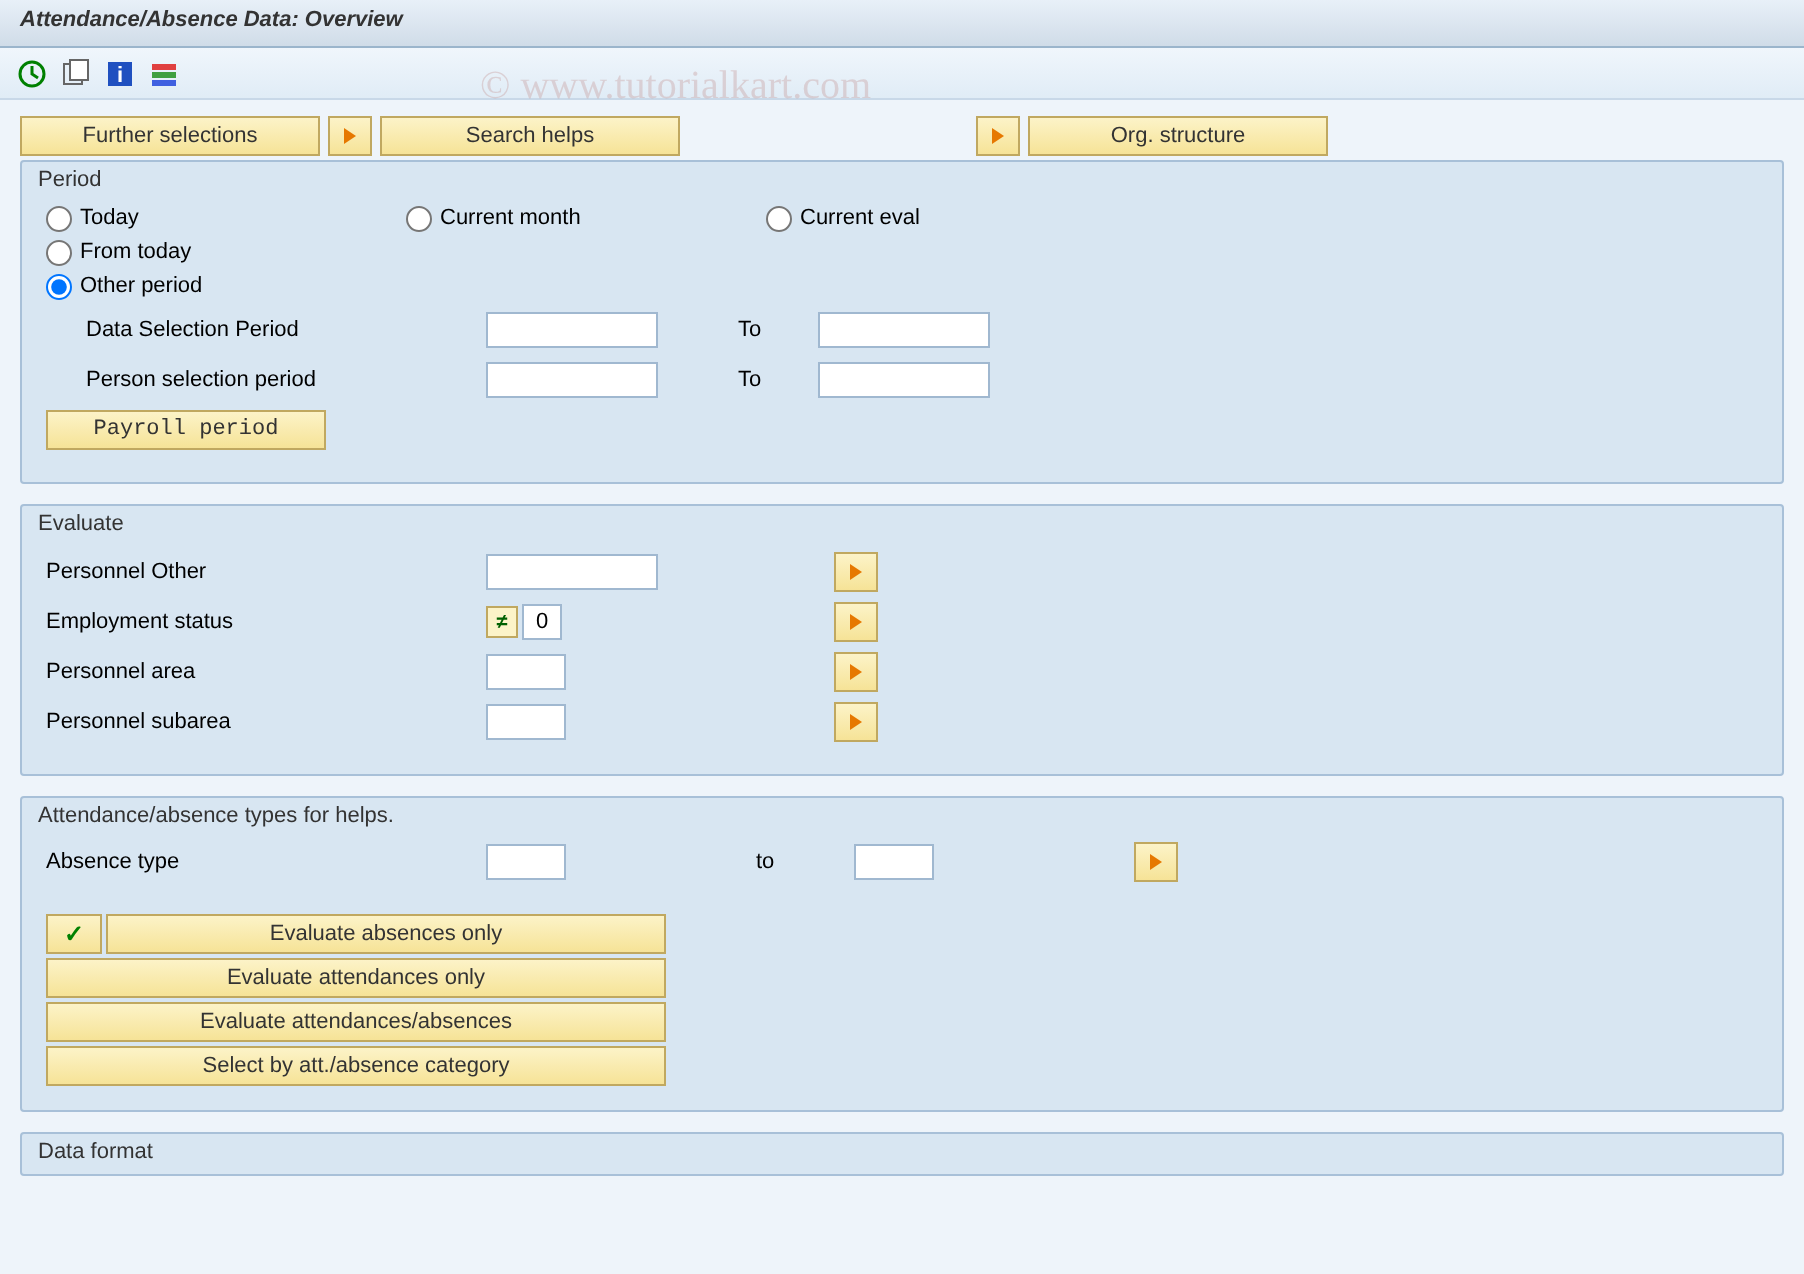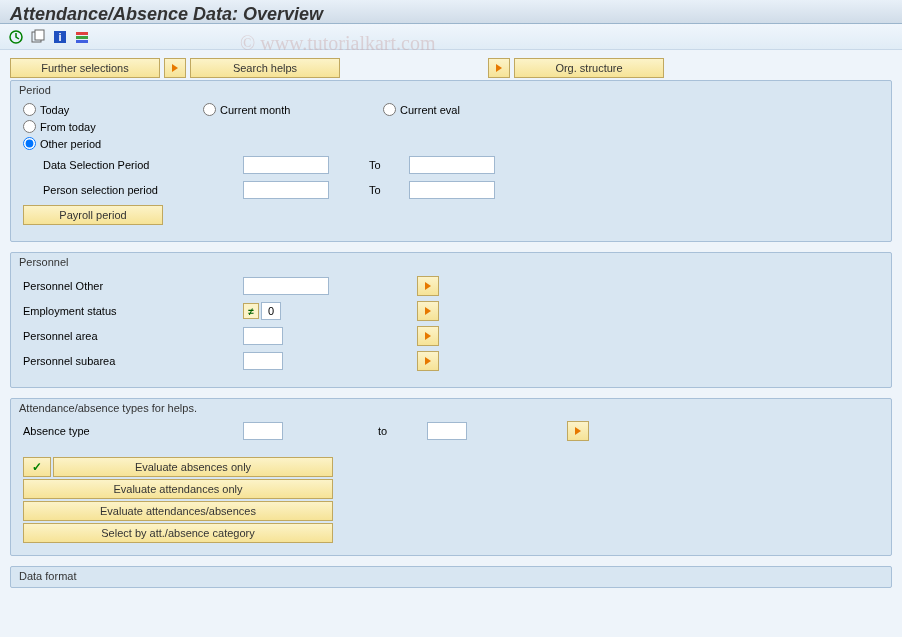--- a/index.html
+++ b/index.html
@@ -4,21 +4,21 @@
   <style>
     * { box-sizing: border-box; margin: 0; padding: 0; font-family: Arial, sans-serif; font-size: 11px; }
     body { background: #fff; width: 902px; height: 637px; overflow: hidden; }
     
     .title-bar {
       background: linear-gradient(to bottom, #e8f0f8, #d0dce8);
       border-bottom: 1px solid #9bb5cc;
       padding: 4px 10px;
       height: 24px;
     }
-    .title-bar h1 { font-size: 18px; font-style: italic; font-weight: bold; color: #333; }
+    .title-bar h1 { font-size: 11px; font-style: italic; font-weight: bold; color: #333; }
     
     .toolbar {
       background: linear-gradient(to bottom, #f0f6fc, #e0ecf6);
       padding: 3px 8px;
       height: 26px;
       display: flex;
       align-items: center;
       gap: 6px;
       border-bottom: 1px solid #c8d8e8;
     }
@@ -72,21 +72,21 @@
       border-radius: 2px;
     }
     .group-title {
       padding: 3px 8px;
       font-size: 11px;
       color: #333;
     }
     .group-body { padding: 4px 12px; }
     
     .radio-row { display: flex; margin-bottom: 4px; }
-    .radio-item { display: flex; align-items: center; gap: 4px; min-width: 180px; }
+    .radio-item { display: flex; gap: 4px; min-width: 180px; }
     .radio-item label { cursor: pointer; }
     .radio-col1 { width: 180px; }
     .radio-col2 { width: 170px; }
     
     .form-row { display: flex; align-items: center; margin-bottom: 3px; height: 22px; }
     .form-label { width: 220px; padding-left: 20px; }
     
     .text-input {
       background: #fff;
       border: 1px solid #a0b8d0;
@@ -225,27 +225,27 @@
         <span class="to-label">To</span>
         <input class="text-input w80" value="" style="">
       </div>
       <div class="form-row">
         <span class="form-label">Person selection period</span>
         <input class="text-input w80" value="" style="">
         <span class="to-label">To</span>
         <input class="text-input w80" value="" style="">
       </div>
       <div class="form-row">
-        <button class="sap-btn" style="width:140px;">Payroll period</button>
+        <button class="sap-btn" style="width:140px;font-family:Liberation Mono, monospace;">Payroll period</button>
       </div>
     </div>
   </div>
 
   <div class="group">
-    <div class="group-title">Personnel</div>
+    <div class="group-title">Evaluate</div>
     <div class="group-body">
       <div class="sel-row">
         <span class="sel-label">Personnel Other</span>
         <div class="sel-input-area">
             <input class="text-input w80" value="" style="">
           </div>
         <div class="sel-empty"></div>
         <button class="sap-btn arrow sel-arrow">
             <span class="arrow-icon"></span>
           </button>

